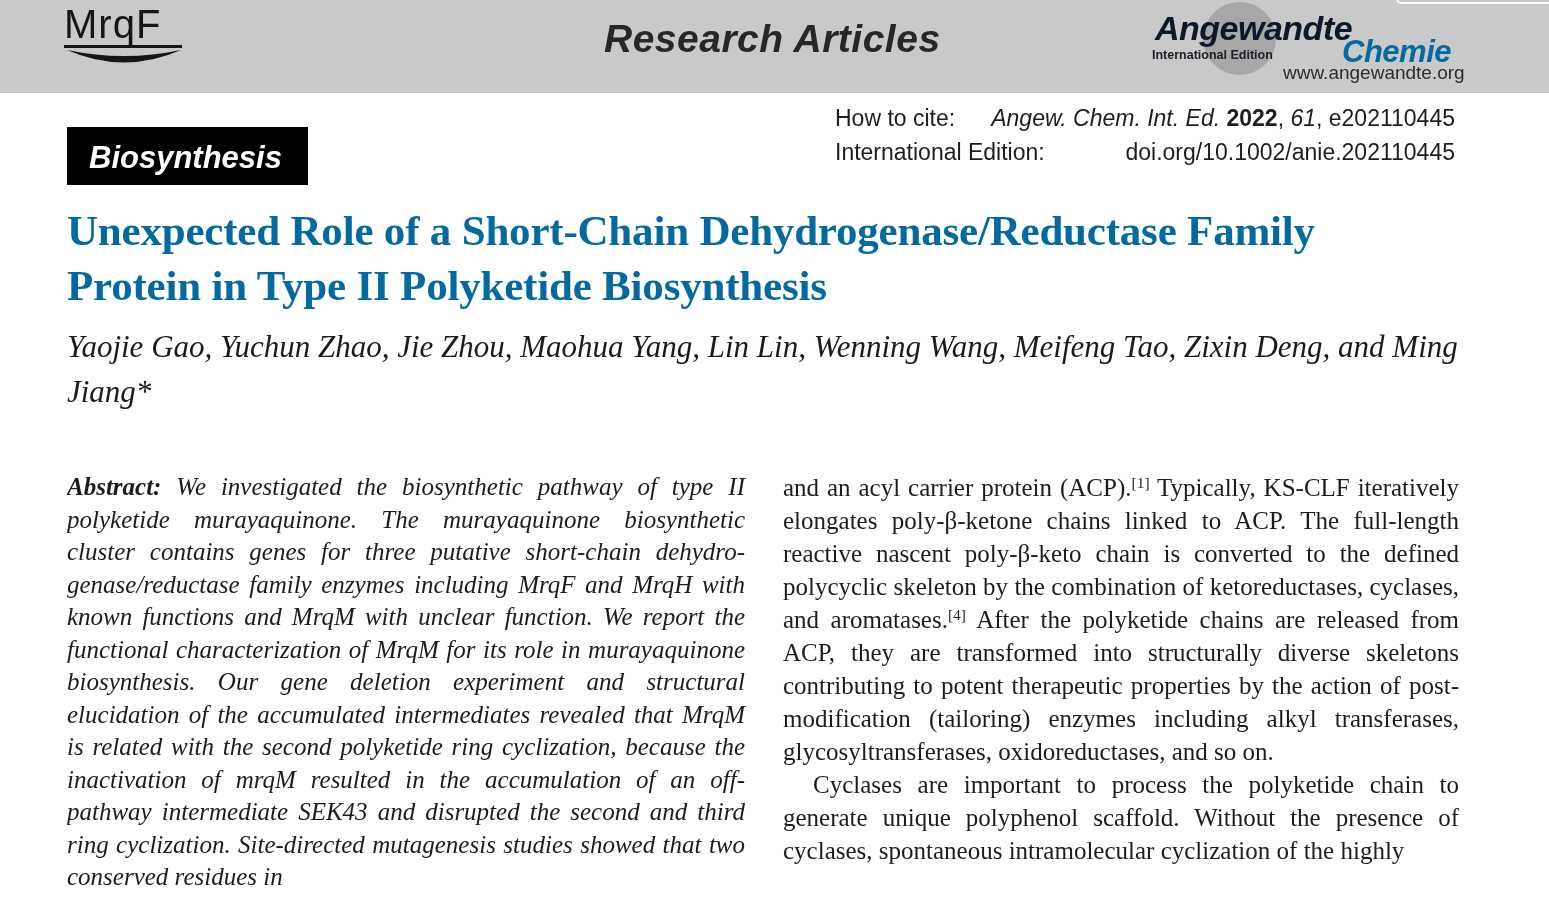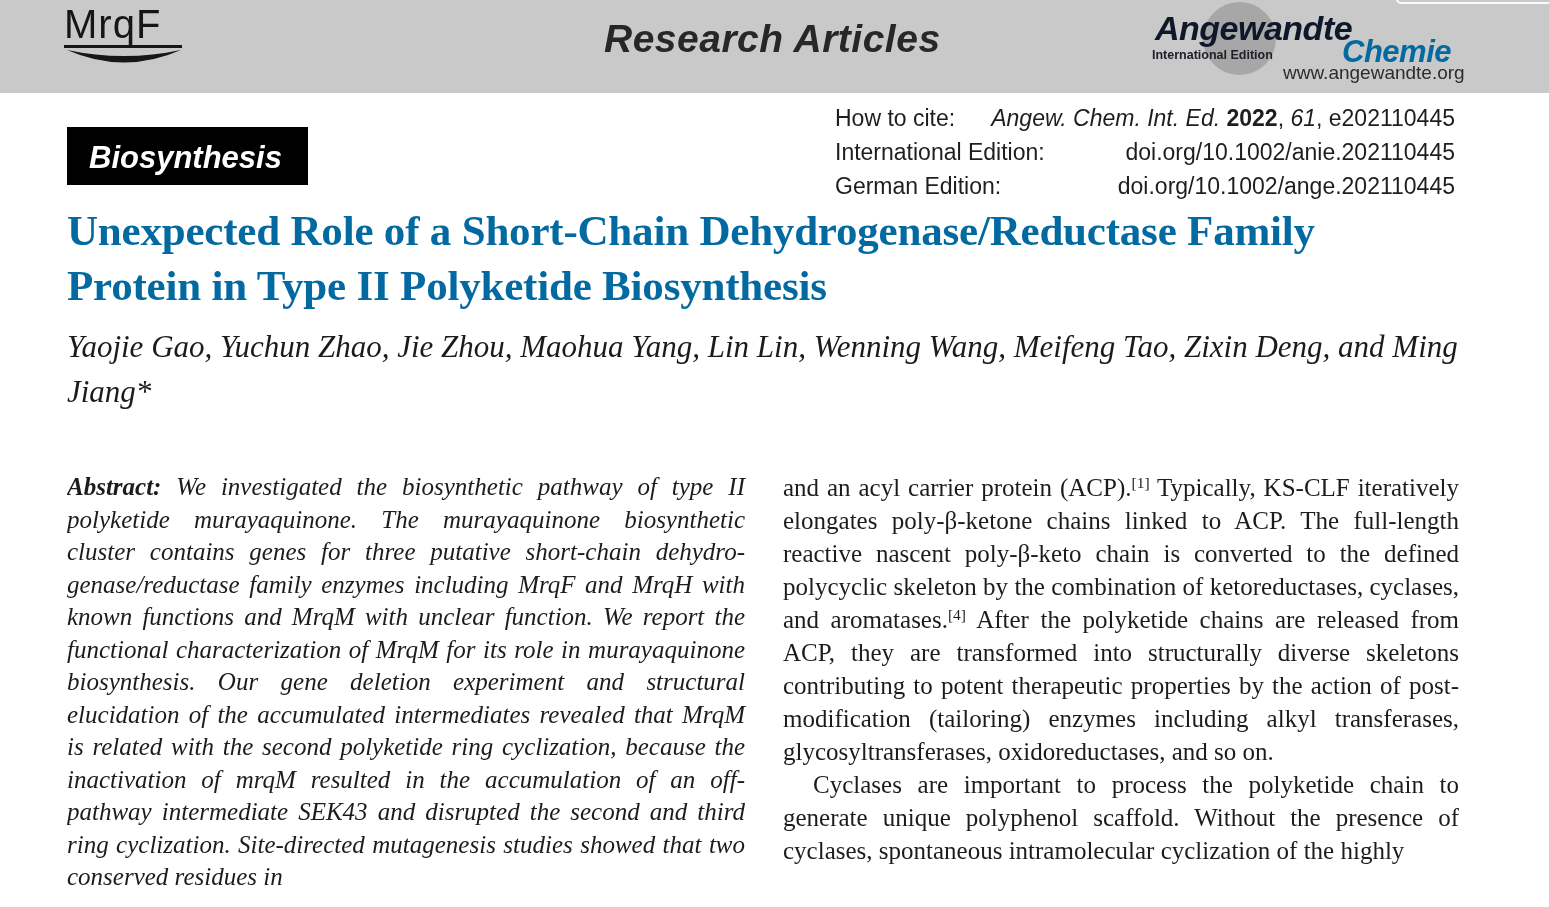--- a/index.html
+++ b/index.html
@@ -136,24 +136,20 @@
 
 <div class="citation">
   <div class="cit-row">
     <span class="cit-label">How to cite:</span>
     <span class="cit-value"><span class="it">Angew. Chem. Int. Ed.</span><span> </span><span class="bd">2022</span><span>, </span><span class="it">61</span><span>, e202110445</span></span>
   </div>
   <div class="cit-row">
     <span class="cit-label">International Edition:</span>
     <span class="cit-value"><span>doi.org/10.1002/anie.202110445</span></span>
   </div>
-  <div class="cit-row">
-    <span class="cit-label">German Edition:</span>
-    <span class="cit-value"><span>doi.org/10.1002/ange.202110445</span></span>
-  </div>
 </div>
 
 <h1 class="title">Unexpected Role of a Short-Chain Dehydrogenase/Reductase Family Protein in Type II Polyketide Biosynthesis</h1>
 
 <div class="authors">Yaojie Gao, Yuchun Zhao, Jie Zhou, Maohua Yang, Lin Lin, Wenning Wang, Meifeng Tao, Zixin Deng, and Ming Jiang*</div>
 
 <div class="columns">
   <div class="col-left">
     <p class="abstract"><span class="abstract-label">Abstract:</span><span> We investigated the biosynthetic pathway of type II polyketide murayaquinone. The murayaquinone biosynthetic cluster contains genes for three putative short-chain dehydro­genase/reductase family enzymes including MrqF and MrqH with known functions and MrqM with unclear function. We report the functional characterization of MrqM for its role in murayaquinone biosynthesis. Our gene deletion experiment and structural elucidation of the accumulated intermediates revealed that MrqM is related with the second polyketide ring cyclization, because the inactivation of mrqM resulted in the accumulation of an off-pathway intermediate SEK43 and disrupted the second and third ring cyclization. Site-directed mutagenesis studies showed that two conserved residues in</span></p>
   </div>

